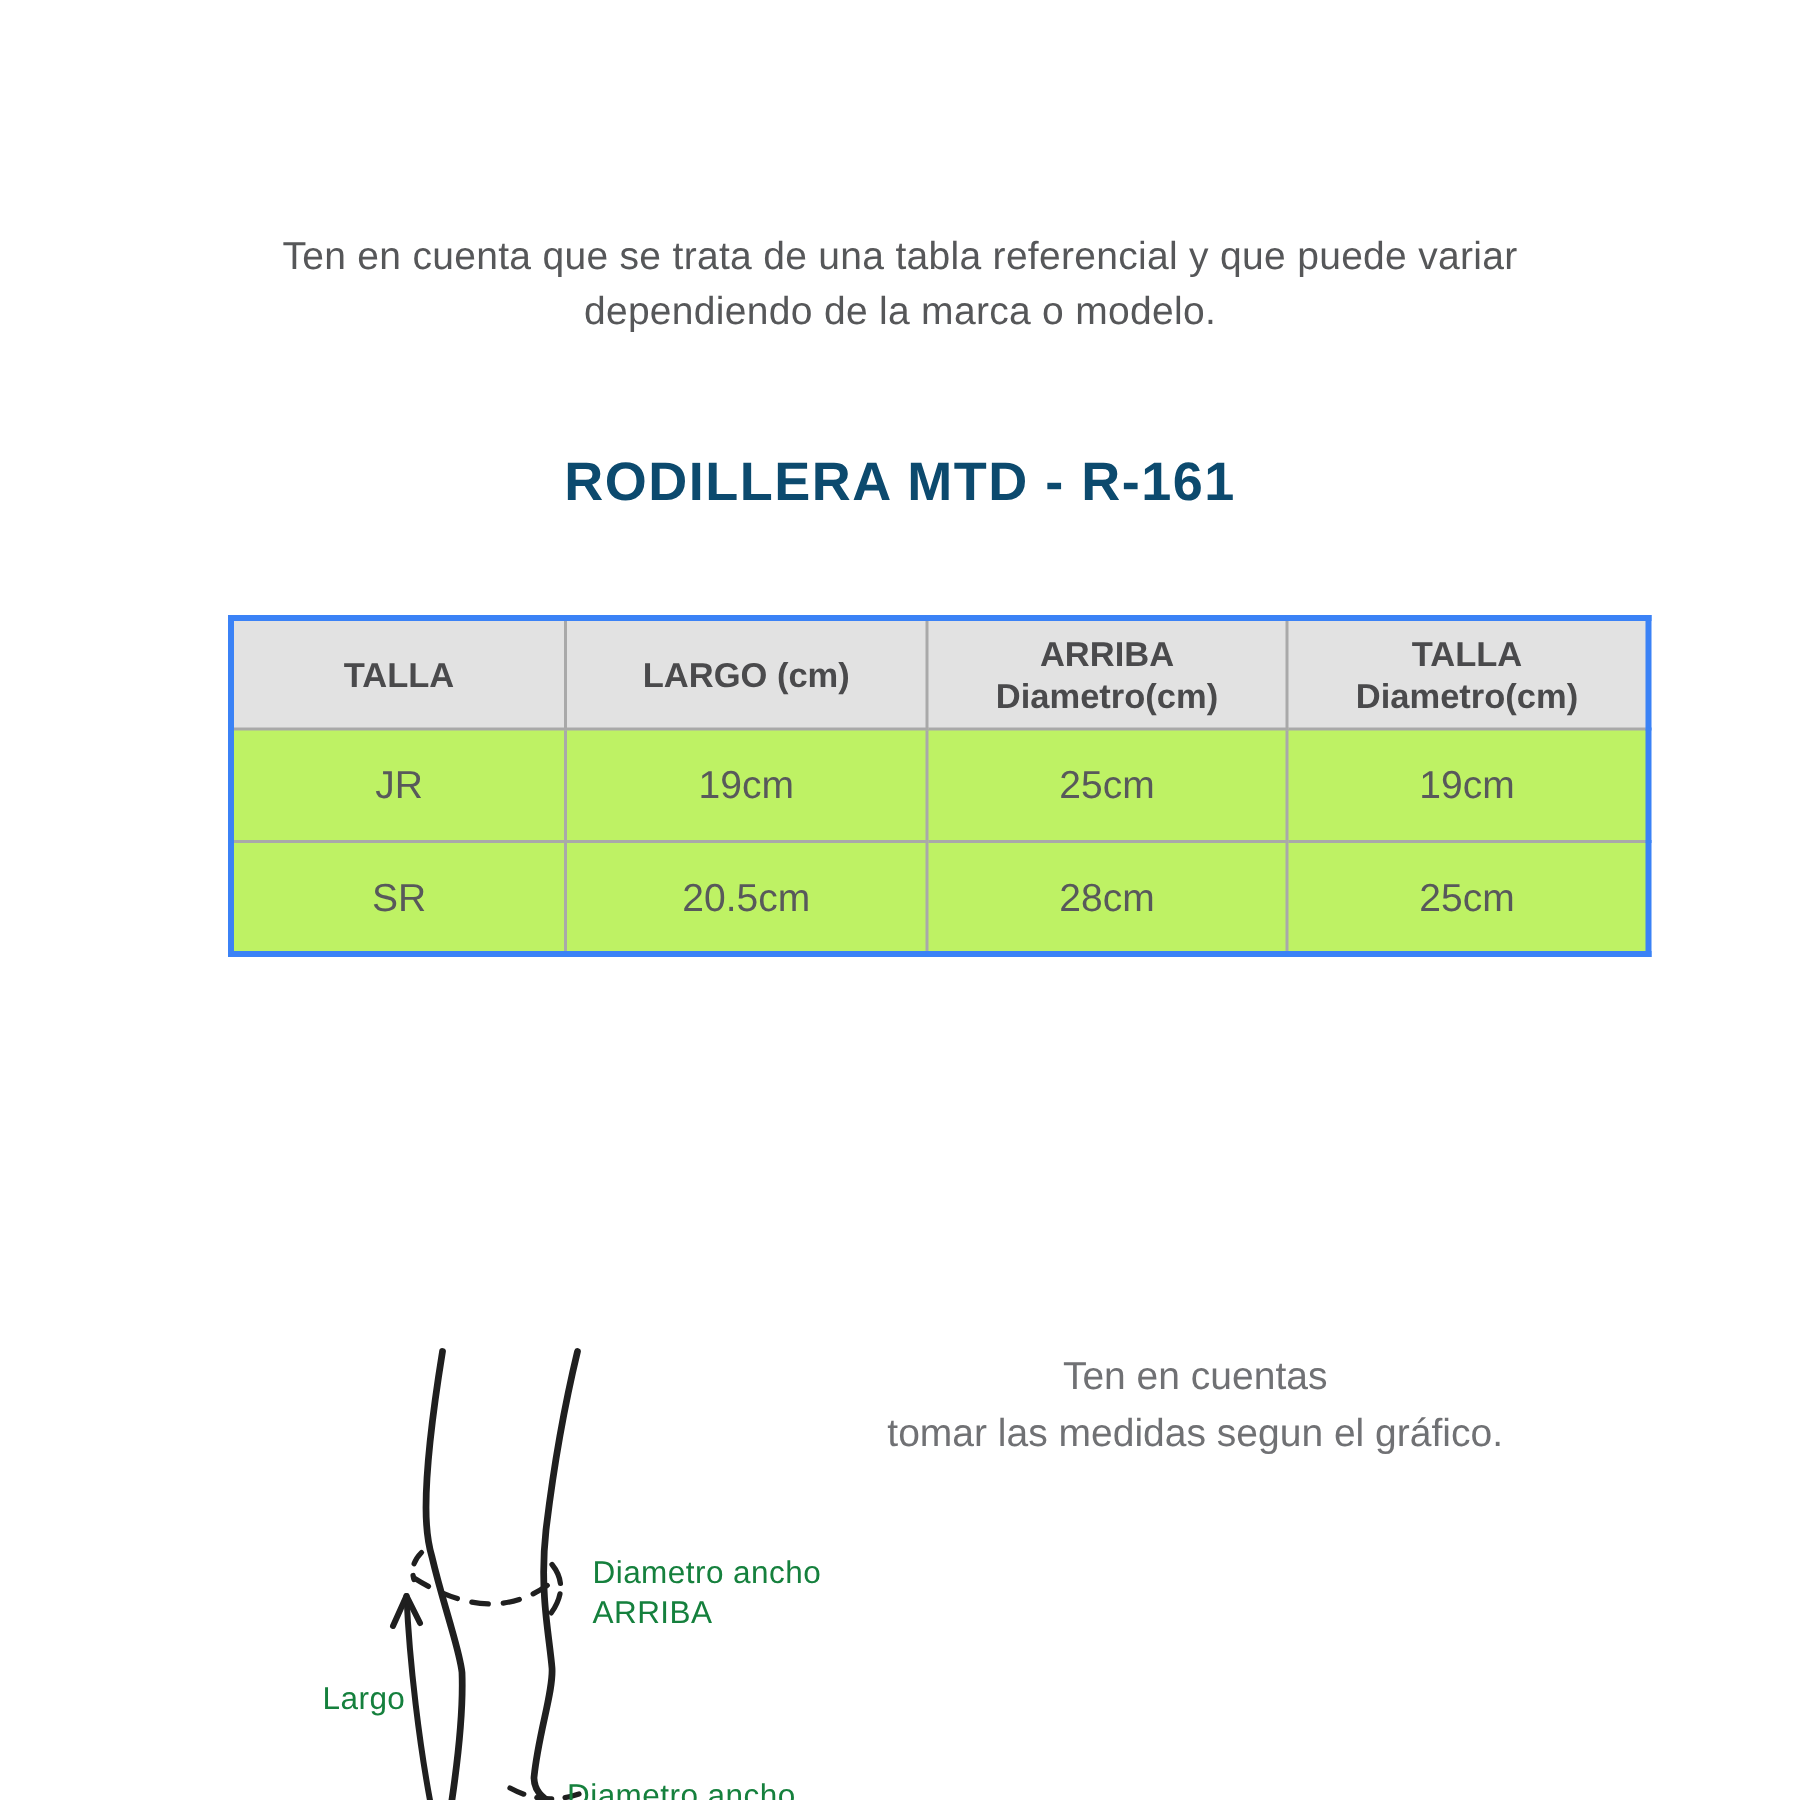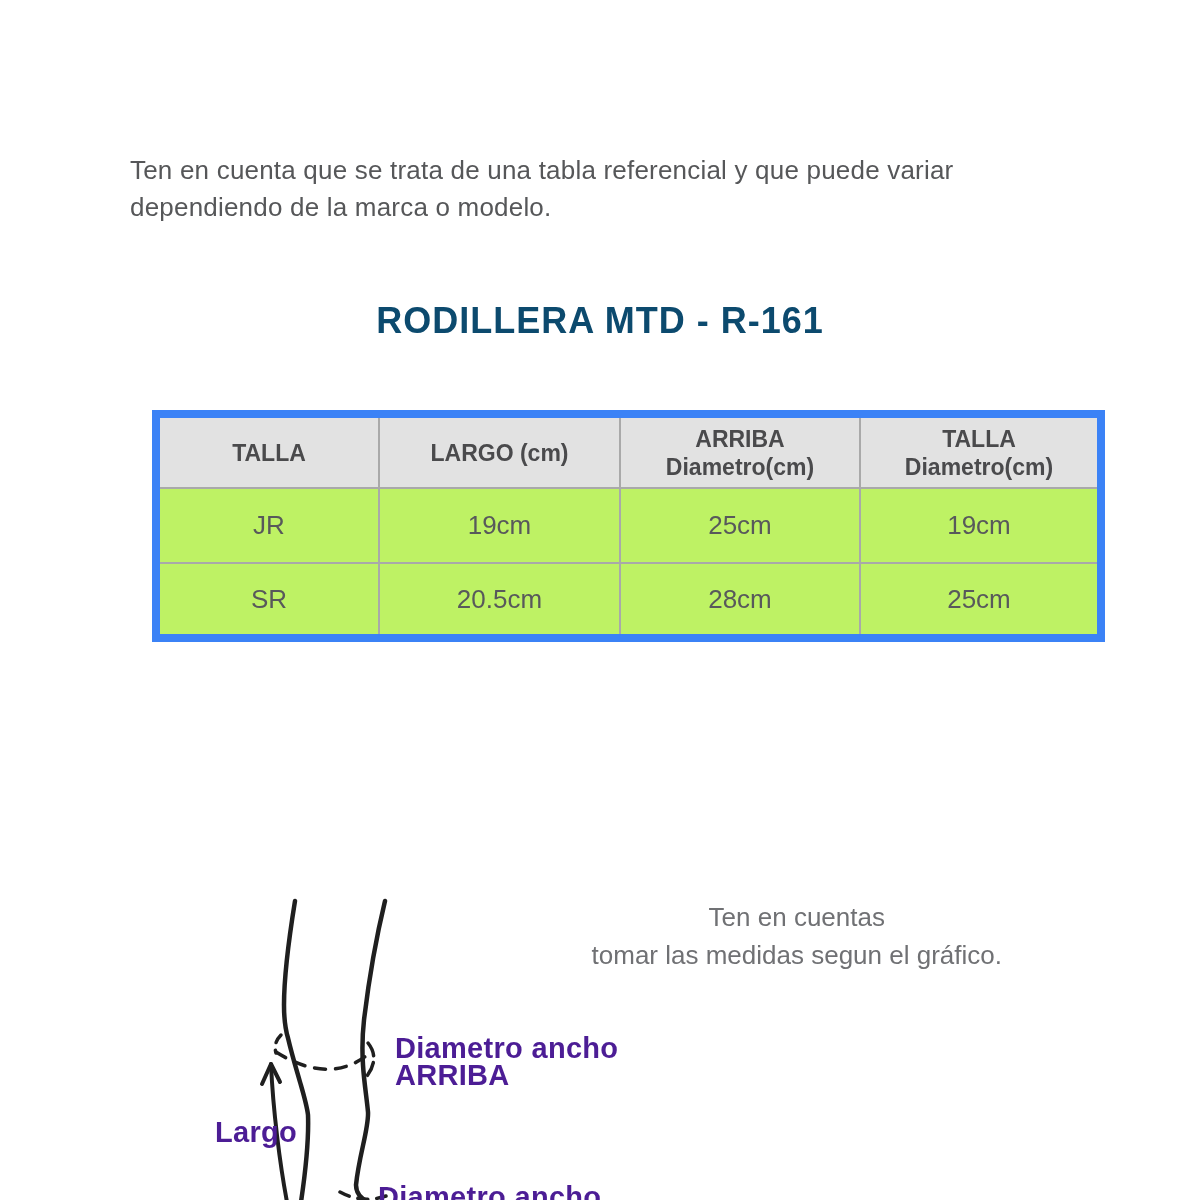--- a/index.html
+++ b/index.html
@@ -8,37 +8,38 @@
     position:relative;
     width:1200px; height:1200px;
     background:#ffffff;
     overflow:hidden;
     font-family:"Liberation Sans", sans-serif;
     color:#58595b;
   }
   .intro {
     position:absolute;
     left:130px; top:152px; width:940px;
+    text-align:center;
     font-size:26px; line-height:37px;
     color:#565759;
     letter-spacing:0.2px;
   }
   .title {
     position:absolute;
     left:0; top:300px; width:1200px;
     text-align:center;
     font-size:36px; font-weight:700;
     letter-spacing:1px;
     color:#0c4a6e;
   }
   table.size-table {
     position:absolute;
     left:152px; top:410px; width:945px;
     border-collapse:collapse; table-layout:fixed;
-    border:8px solid #3b82f6;
+    border:4px solid #3b82f6;
   }
   .size-table th, .size-table td {
     border:2px solid #a9a9a9;
     text-align:center; vertical-align:middle;
   }
   .size-table th {
     background:#e2e2e2;
     height:74px;
     font-size:23px; font-weight:700;
     color:#4a4a4c; line-height:28px;
@@ -57,23 +58,23 @@
     font-size:26px; line-height:38px;
     color:#707174;
   }
   .diagram-svg {
     position:absolute;
     left:180px; top:880px;
     width:440px; height:320px;
   }
   .diag-label {
     position:absolute;
-    font-size:29px; font-weight:700;
+    font-size:21px; font-weight:400;
     line-height:27px;
-    color:#4c1d95;
+    color:#15803d;
     letter-spacing:0.3px;
     white-space:nowrap;
   }
   .label-arriba { left:395px; top:1035px; }
   .label-largo  { left:215px; top:1119px; }
   .label-abajo  { left:378px; top:1184px; }
 </style>
 </head>
 <body>
 

